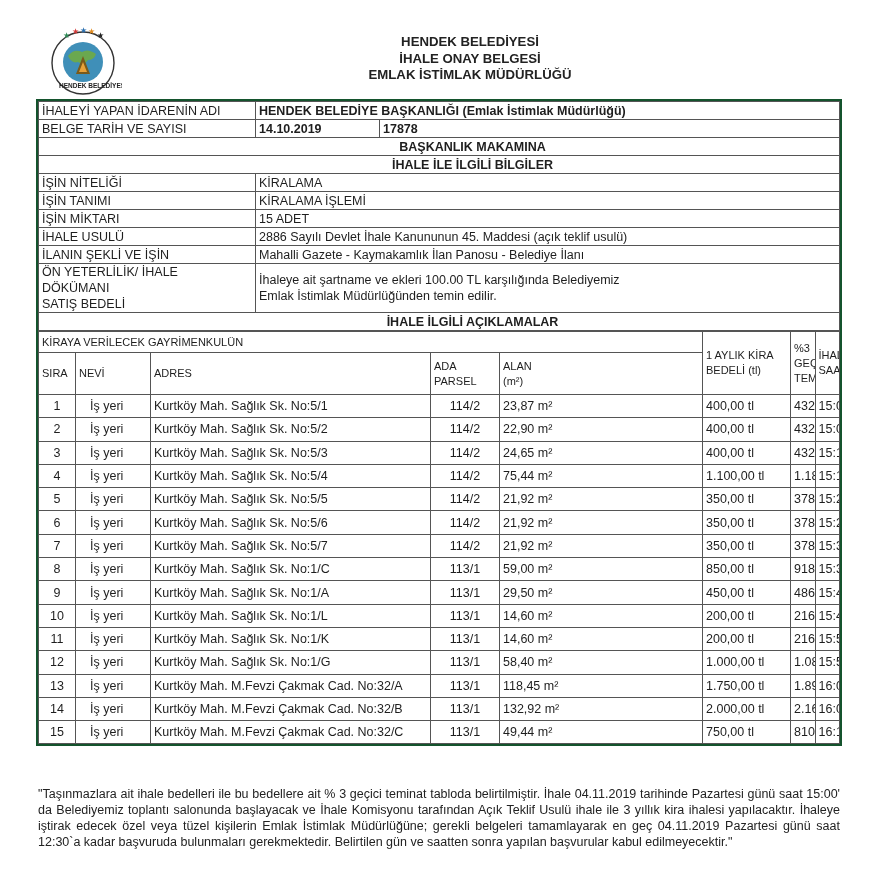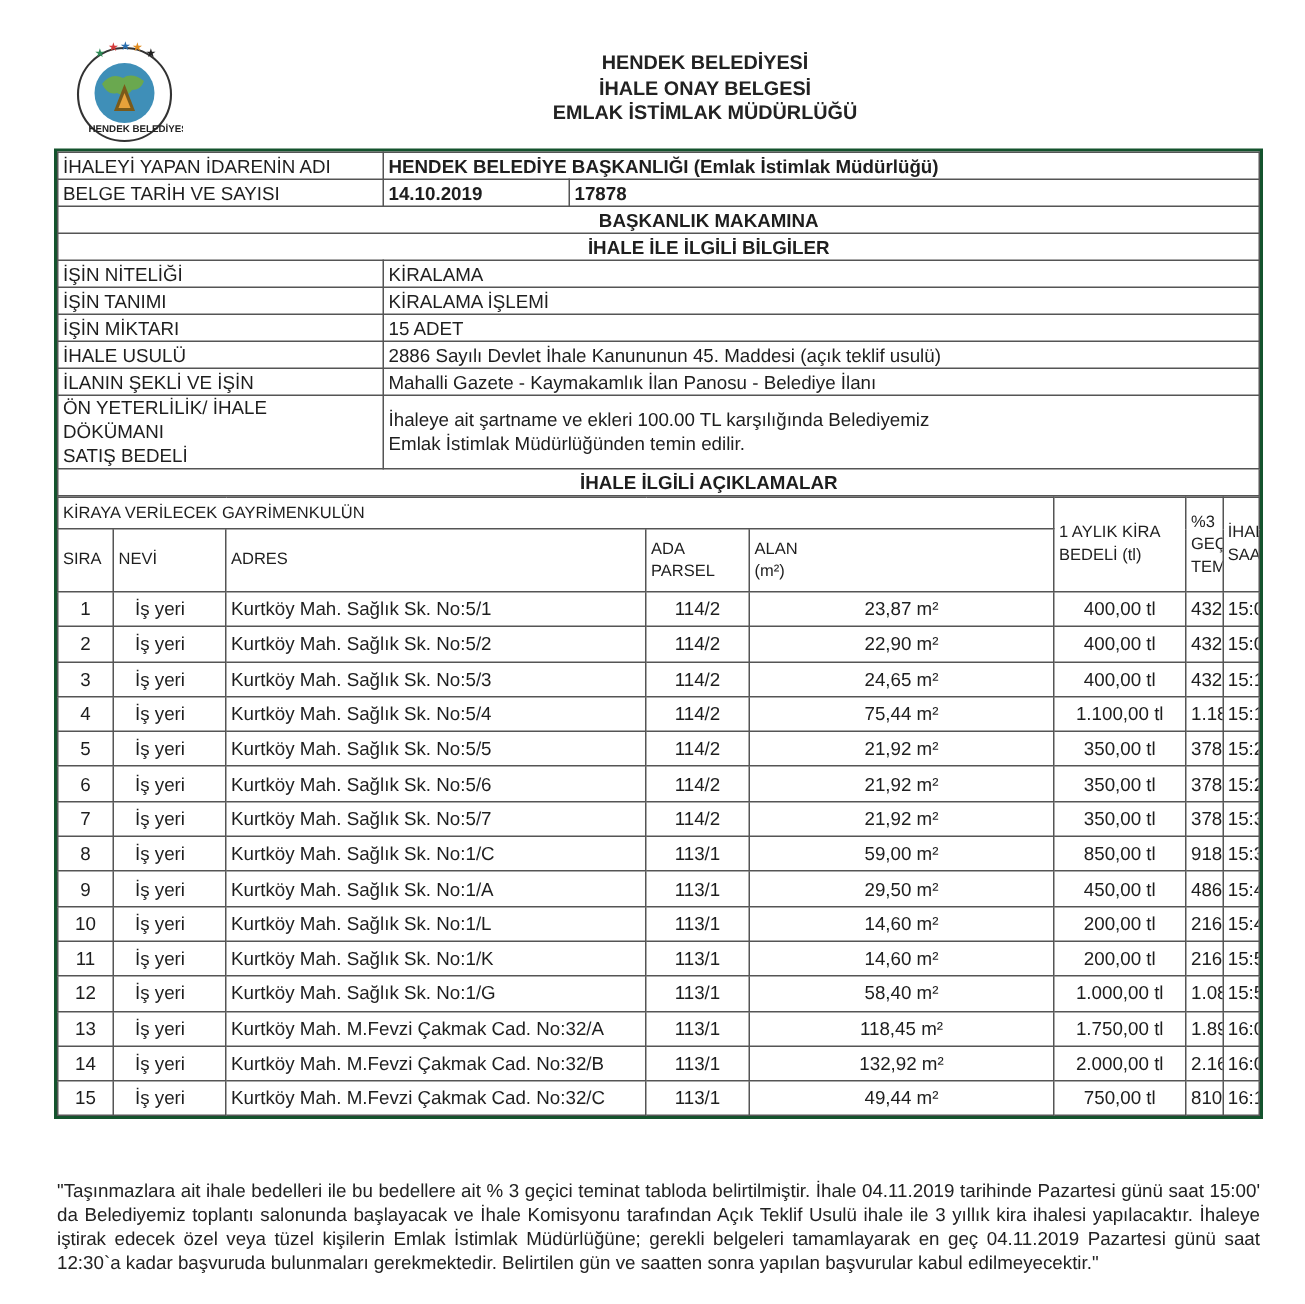--- a/index.html
+++ b/index.html
@@ -13,21 +13,21 @@
   table { border-collapse: collapse; width: 100%; table-layout: fixed; }
   td, th { border: 1px solid #555; font-size: 12.5px; padding: 0 3px; font-weight: normal;
            white-space: nowrap; overflow: hidden; height: 17px; line-height: 16px; }
   .b { font-weight: bold; margin-left: 40px; }
   .sec { text-align: center; font-weight: bold; height: 22px; padding-left: 70px; }
   .info td { height: 17px; }
   .multi { white-space: normal; line-height: 16px; height: 52px; }
   .grid th { text-align: left; font-size: 11px; line-height: 15px; }
   .grid td { height: 22.3px; }
   .c { text-align: center; }
-  .r { text-align: center; }
+  .r { text-align: left; }
   .footnote { position: absolute; left: 38px; top: 786px; width: 802px; font-size: 12.5px;
               line-height: 16px; text-align: justify; color: #222; }
 </style>
 </head>
 <body>
 
 <div class="logo">
   <svg width="78" height="70" viewBox="0 0 78 70">
     <circle cx="39" cy="37" r="31" fill="#fff" stroke="#333" stroke-width="1.4"></circle>
     <circle cx="39" cy="36" r="20" fill="#3f8fb8"></circle>

